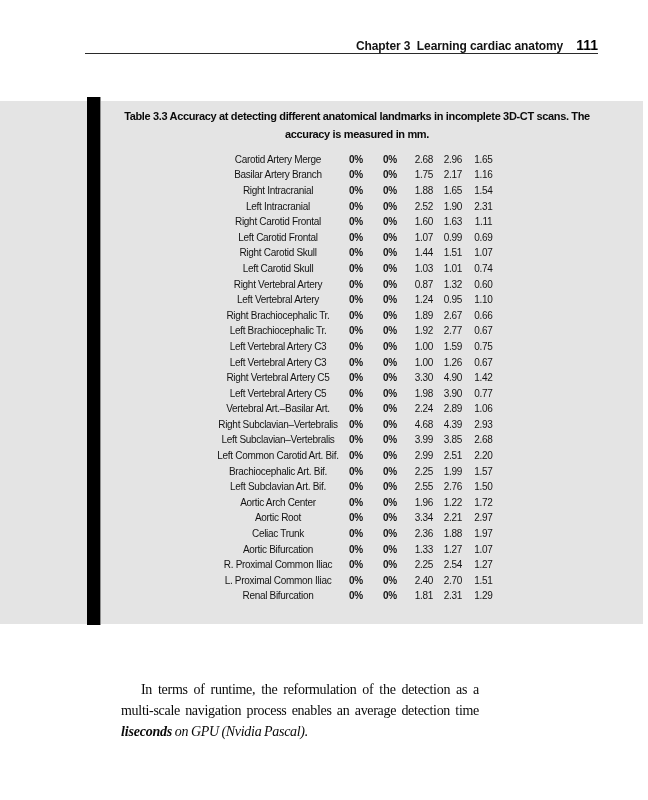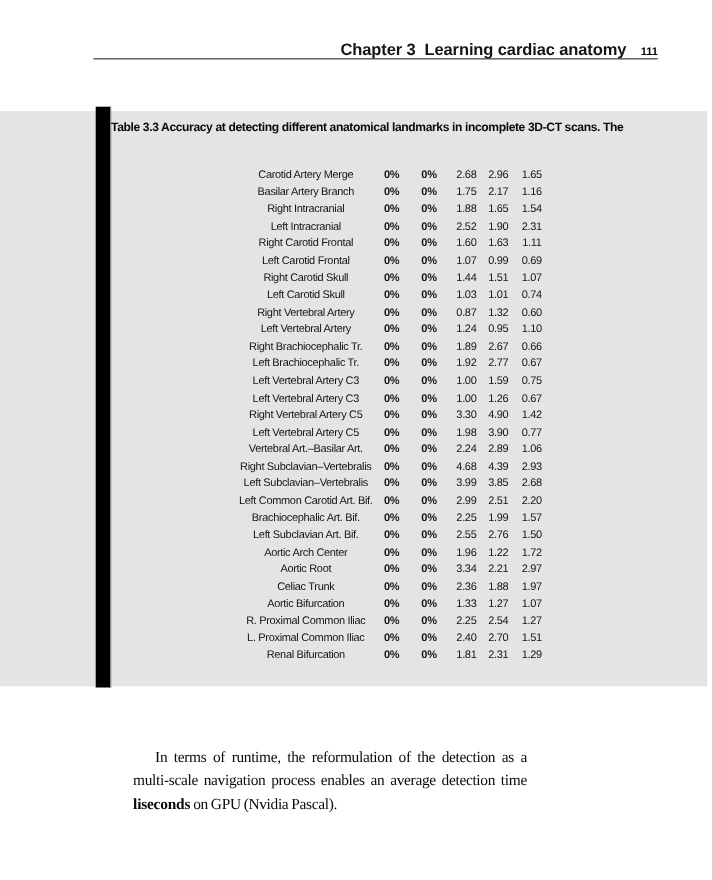--- a/index.html
+++ b/index.html
@@ -6,67 +6,68 @@
   .page{
     position:relative;width:648px;height:800px;background:#ffffff;
     font-family:"Liberation Sans",sans-serif;overflow:hidden;margin:0 auto;
     color:#111;
   }
   
   .running-head{
     position:absolute;top:37px;left:85px;width:513px;
     display:flex;justify-content:flex-end;align-items:baseline;
   }
-  .rh-title{font-size:15px;font-weight:bold;letter-spacing:-0.1px;color:#141414;white-space:pre;}
-  .rh-page{font-size:10px;font-weight:bold;margin-left:13px;color:#000;}
+  .rh-title{font-size:12px;font-weight:bold;letter-spacing:-0.1px;color:#141414;white-space:pre;}
+  .rh-page{font-size:14px;font-weight:bold;margin-left:13px;color:#000;}
   .head-rule{position:absolute;top:53px;left:85px;width:513px;height:1px;background:#2a2a2a;}
   
   .table-panel{position:absolute;left:0;top:101px;width:643px;height:523px;background:#e4e4e4;}
   .margin-bar{position:absolute;left:87px;top:97px;width:13px;height:528px;background:#000;border-right:1px solid #8f8f8f;}
   
   .table-caption{
-    position:absolute;left:101px;top:108px;width:512px;
+    position:absolute;left:101px;top:108px;width:512px;text-align:center;
     font-weight:bold;font-size:11px;line-height:17.5px;letter-spacing:-0.35px;color:#0a0a0a;
   }
   .caption-line{white-space:nowrap;}
   
   .lm-table{position:absolute;left:215px;top:152px;width:285px;color:#141414;}
   .t-row{display:grid;grid-template-columns:126px 30px 38px 30px 28px 33px;align-items:center;}
   .t-head{background:#c2c2c2;height:16px;font-weight:bold;font-size:10.5px;letter-spacing:-0.3px;}
   .t-body .t-row{height:15.6px;}
   .t-cell{text-align:center;white-space:nowrap;font-size:10px;letter-spacing:-0.3px;line-height:1;}
   .t-head .t-cell{font-size:10.5px;}
   .t-cell.pct{font-weight:bold;}
   
   .runtime-para{
     position:absolute;left:85px;top:679px;width:358px;
     font-family:"Liberation Serif",serif;font-size:14px;line-height:21px;
     letter-spacing:-0.3px;word-spacing:-0.5px;color:#0a0a0a;margin-left:36px;
   }
   .pline{text-align:justify;text-align-last:justify;}
   .pline.first{text-indent:20px;}
-  .pline.last{text-align:last;text-align-last:left;}
+  .pline.last{text-align:last;text-align-last:left;font-style:italic;}
   .pline b{font-weight:bold;letter-spacing:-0.2px;}
 </style>
 </head>
 <body>
 
 <div class="page">
 
   <div class="running-head">
     <span class="rh-title">Chapter 3  Learning cardiac anatomy</span>
     <span class="rh-page">111</span>
   </div>
   <div class="head-rule"></div>
 
   <div class="table-panel"></div>
   <div class="margin-bar"></div>
 
   <div class="table-caption">
     <div class="caption-line">Table 3.3  Accuracy at detecting different anatomical landmarks in incomplete 3D-CT scans. The</div>
+    <div class="caption-line">accuracy is measured in mm.</div>
   </div>
 
   <div class="lm-table">
     <div class="t-body">
         <div class="t-row">
           <div class="t-cell">Carotid Artery Merge</div>
           <div class="t-cell pct">0%</div>
           <div class="t-cell pct">0%</div>
           <div class="t-cell">2.68</div>
           <div class="t-cell">2.96</div>

